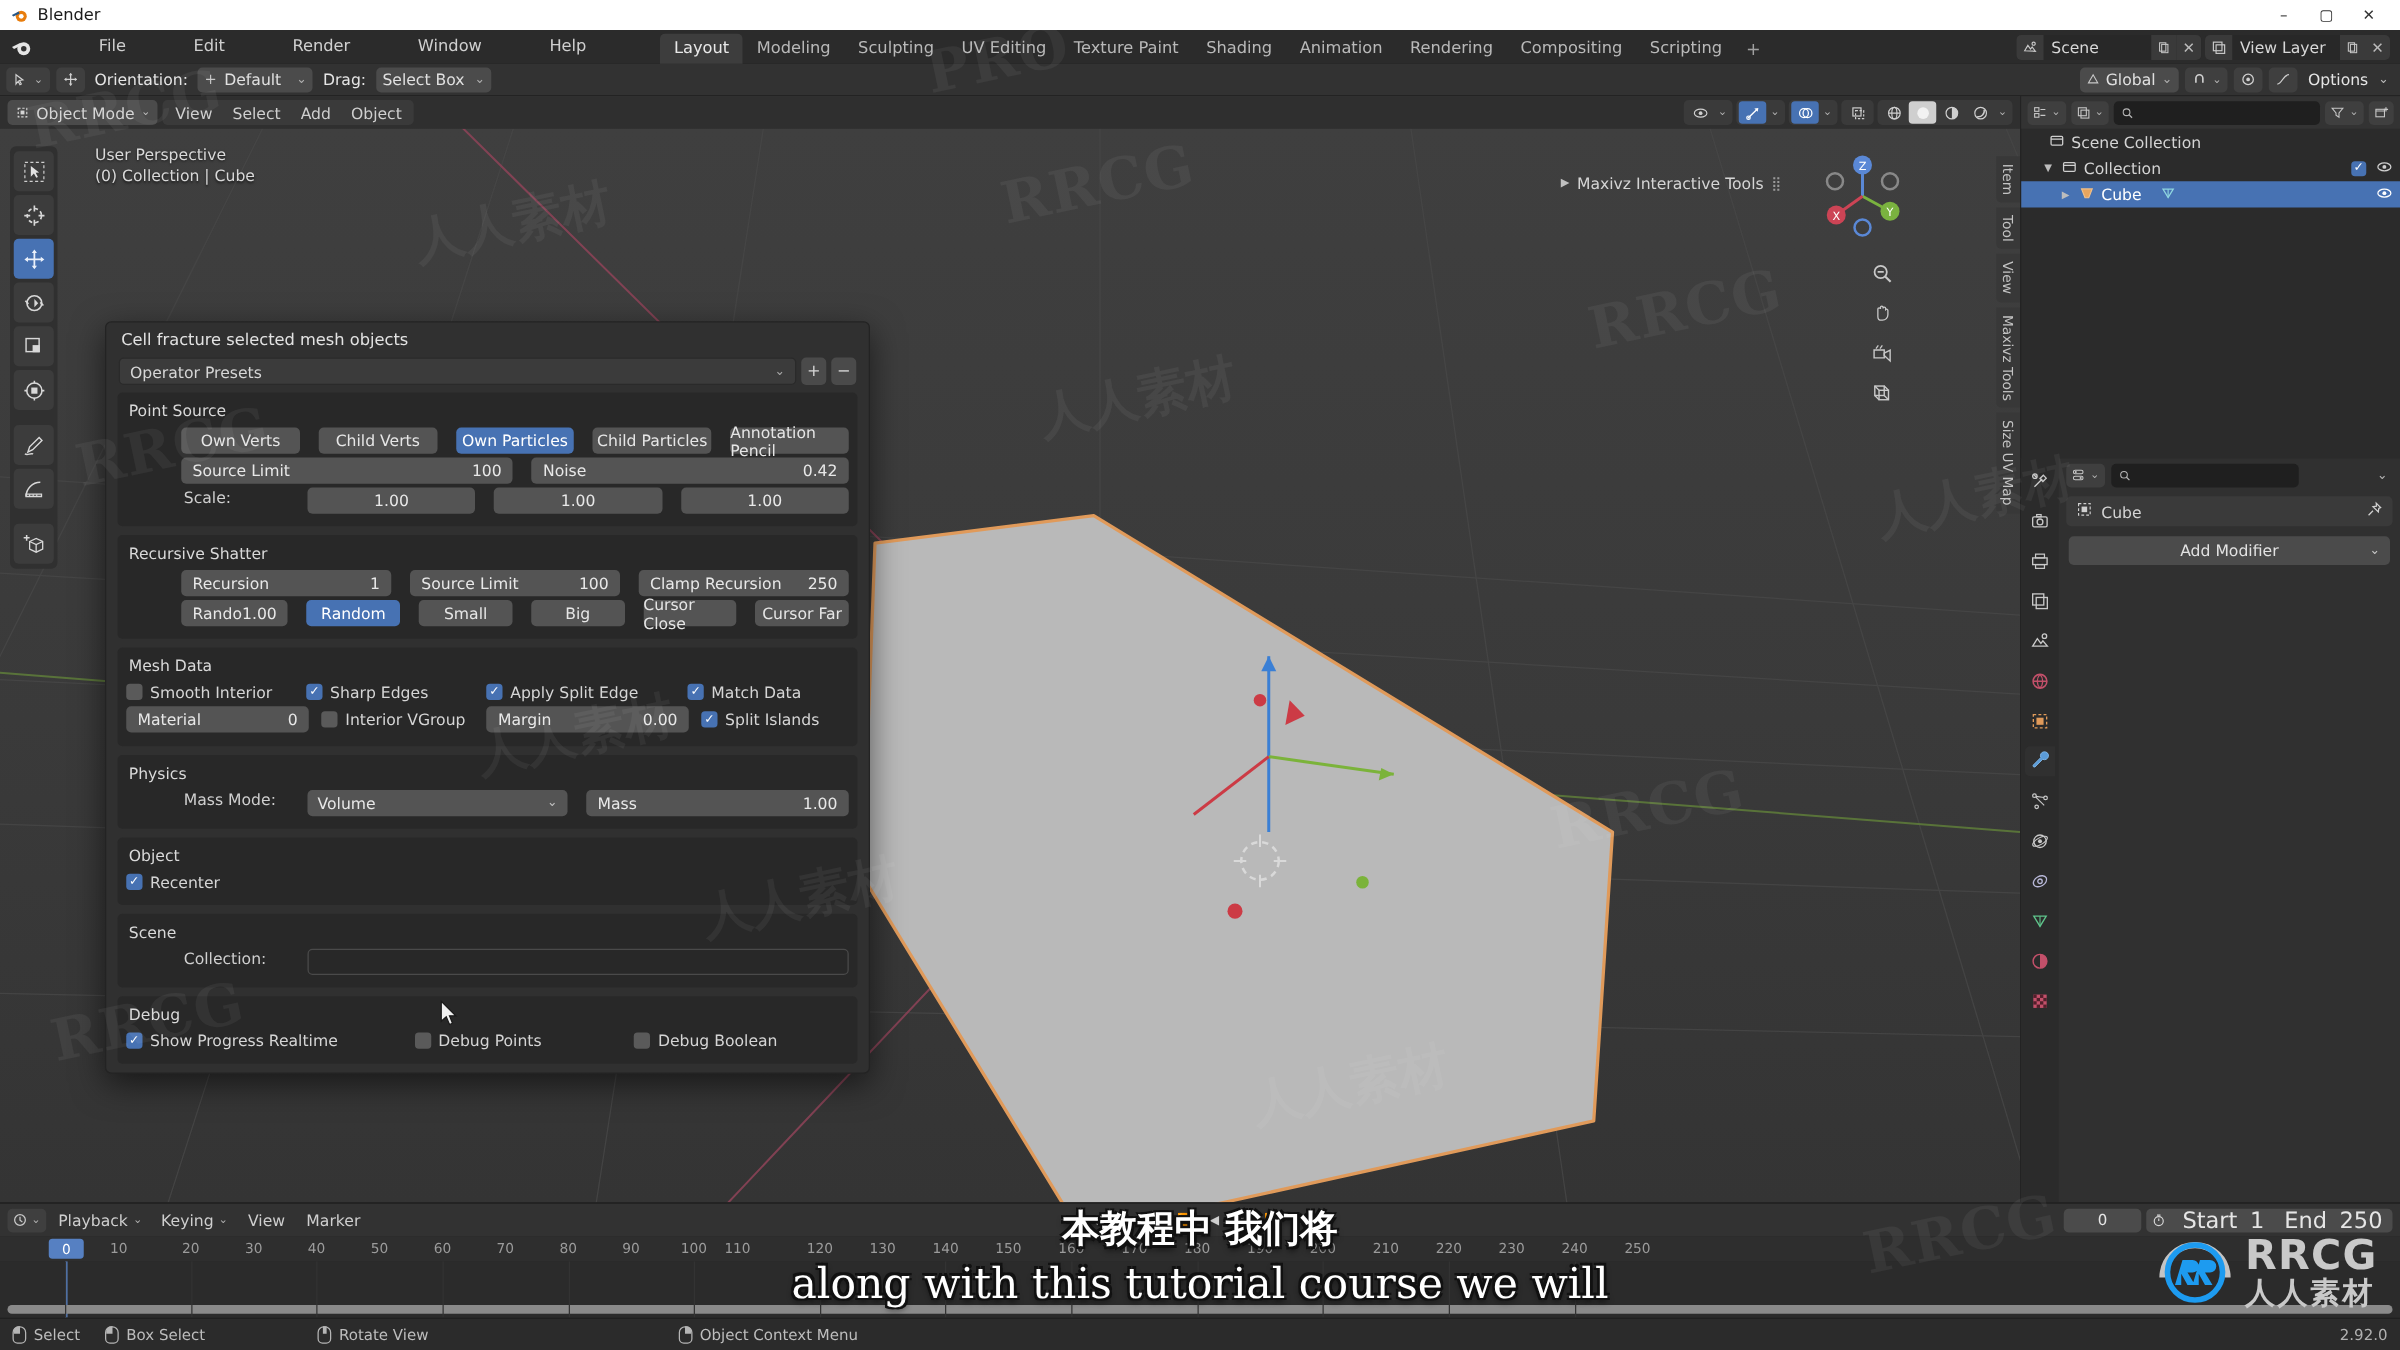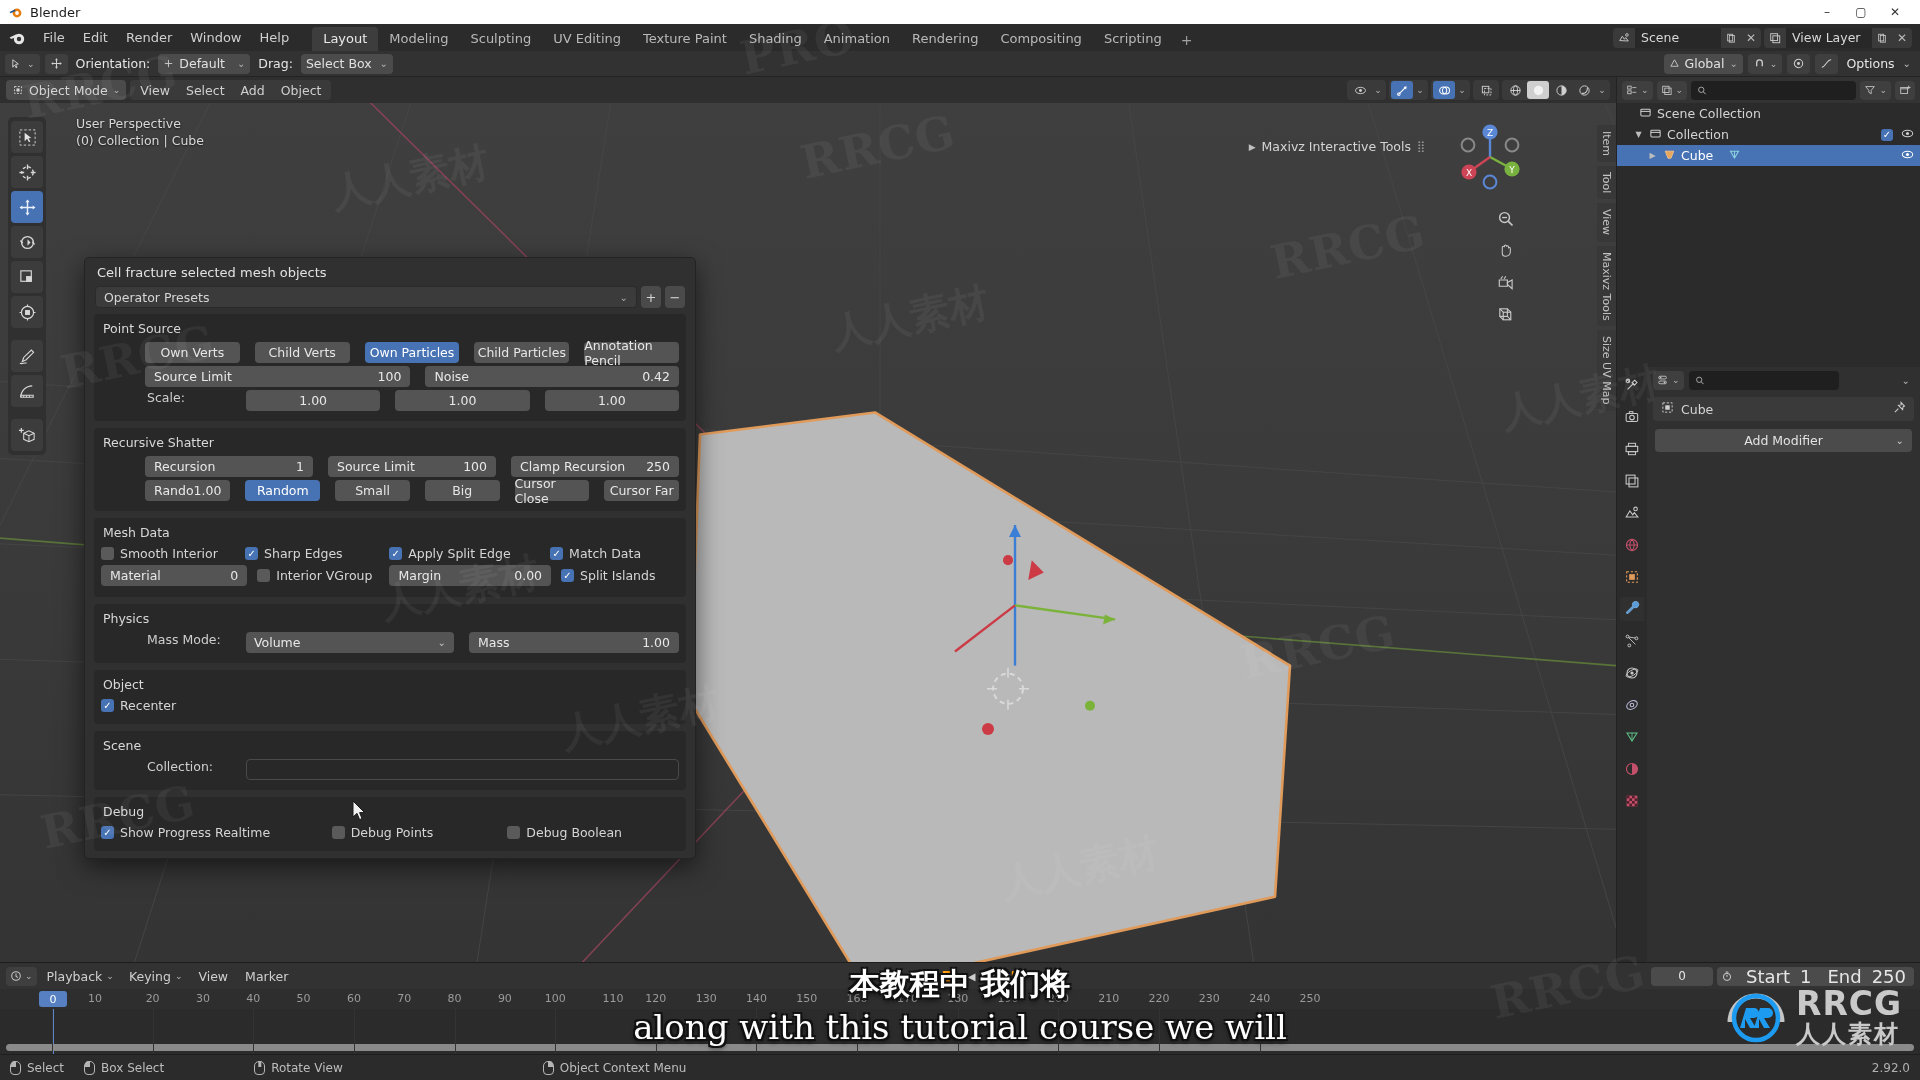--- a/index.html
+++ b/index.html
@@ -7,21 +7,21 @@
   body { font-family:"DejaVu Sans","Liberation Sans",sans-serif; font-size:13px; color:#d4d4d4; -webkit-font-smoothing:antialiased; }
 
   
   #titlebar { height:24px; background:#ffffff; display:flex; align-items:center; padding:0 8px; color:#1c1c1c; font-size:13px; }
   #titlebar .tb-icon { width:16px; height:16px; margin-right:6px; position:relative; }
   #titlebar .tb-title { flex:0 0 auto; }
   #titlebar .tb-spacer { flex:1; }
   .winbtn { width:34px; height:24px; display:flex; align-items:center; justify-content:center; color:#333; font-size:12px; }
 
   
-  #topbar { height:27px; background:#2b2b2b; display:flex; align-items:center; padding:12px 4px; position:relative; }
+  #topbar { height:27px; background:#2b2b2b; display:flex; align-items:center; padding:12px 4px; position:relative;gap:36px; }
   .blender-logo { width:20px; height:20px; margin:0 6px 0 4px; flex:0 0 auto; }
   .menu-item { padding:3px 9px; font-size:13px; color:#cfcfcf; border-radius:3px; white-space:nowrap; }
   .ws-tabs { display:flex; align-items:flex-end; height:27px; margin-left:14px; }
   .ws-tab { padding:4px 11px 5px; font-size:13px; color:#b9b9b9; white-space:nowrap; border-radius:4px 4px 0 0; }
   .ws-tab.active { background:#3d3d3d; color:#e8e8e8; }
   .ws-plus { padding:3px 8px; color:#a0a0a0; font-size:14px; }
   .topbar-right { margin-left:auto; display:flex; align-items:center; gap:3px; padding-right:4px; }
 
   .scene-field { display:flex; align-items:center; height:20px; background:#282828; border-radius:4px; overflow:hidden; }
   .scene-field .fi { background:#3a3a3a; width:22px; height:20px; display:flex; align-items:center; justify-content:center; }
@@ -1053,21 +1053,21 @@
       <span class="tick" style="left: 95px;">10</span>
       <span class="tick" style="left: 152.64px;">20</span>
       <span class="tick" style="left: 202.96px;">30</span>
       <span class="tick" style="left: 253.28px;">40</span>
       <span class="tick" style="left: 303.6px;">50</span>
       <span class="tick" style="left: 353.92px;">60</span>
       <span class="tick" style="left: 404.24px;">70</span>
       <span class="tick" style="left: 454.56px;">80</span>
       <span class="tick" style="left: 504.88px;">90</span>
       <span class="tick" style="left: 555.2px;">100</span>
-      <span class="tick" style="left: 613px;">110</span>
+      <span class="tick" style="left: 590px;">110</span>
       <span class="tick" style="left: 655.84px;">120</span>
       <span class="tick" style="left: 706.16px;">130</span>
       <span class="tick" style="left: 756.48px;">140</span>
       <span class="tick" style="left: 806.8px;">150</span>
       <span class="tick" style="left: 857.12px;">160</span>
       <span class="tick" style="left: 907.44px;">170</span>
       <span class="tick" style="left: 957.76px;">180</span>
       <span class="tick" style="left: 1008.08px;">190</span>
       <span class="tick" style="left: 1058.4px;">200</span>
       <span class="tick" style="left: 1108.72px;">210</span>

